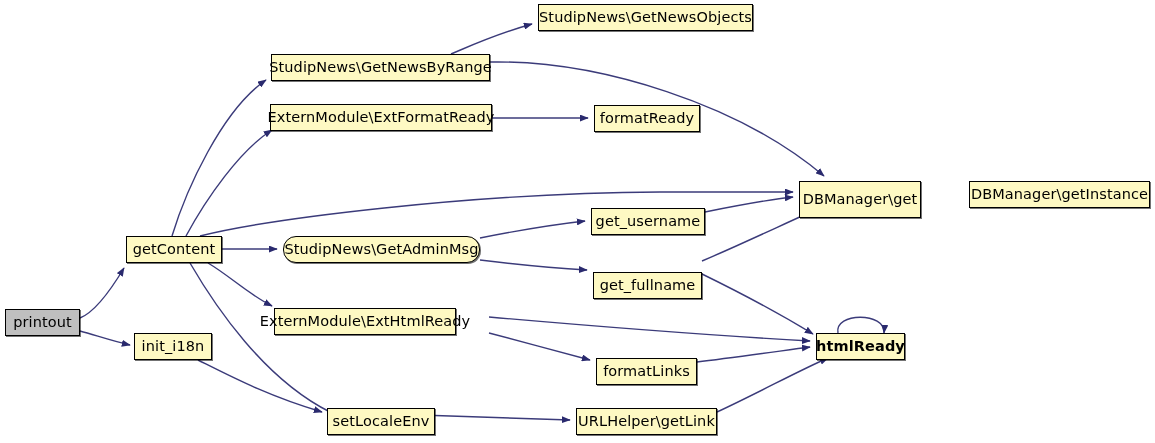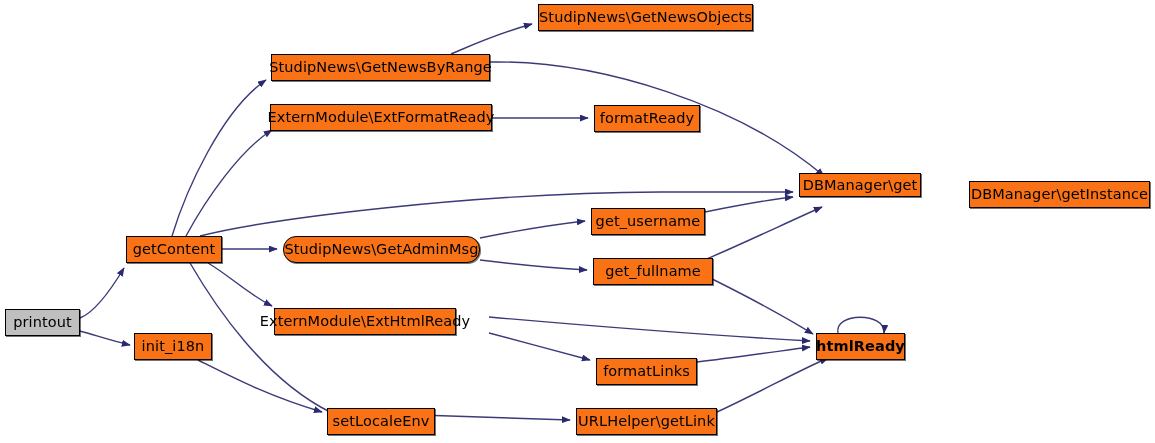--- a/index.html
+++ b/index.html
@@ -20,21 +20,21 @@
     position: absolute;
     left: 0;
     top: 0;
     width: 1155px;
     height: 443px;
   }
   .graph-node {
     position: absolute;
     box-sizing: border-box;
     border: 1px solid #000000;
-    background: #f97316;
+    background: #fef9c3;
     color: #000000;
     display: flex;
     align-items: center;
     justify-content: center;
     font-size: 14.5px;
     line-height: 1;
     white-space: nowrap;
     letter-spacing: 0.1px;
     box-shadow: 1px 1px 0 0 rgba(0,0,0,0.55);
   }
@@ -107,30 +107,30 @@
       </div>
       <div class="graph-node" style="left: 538px; top: 4px; width: 215px; height: 27px;">
         <span class="node-label">StudipNews\GetNewsObjects</span>
       </div>
       <div class="graph-node" style="left: 594px; top: 105px; width: 106px; height: 27px;">
         <span class="node-label">formatReady</span>
       </div>
       <div class="graph-node" style="left: 591px; top: 208px; width: 114px; height: 27px;">
         <span class="node-label">get_username</span>
       </div>
-      <div class="graph-node" style="left: 593px; top: 258px; width: 120px; height: 27px;">
+      <div class="graph-node" style="left: 593px; top: 272px; width: 109px; height: 27px;">
         <span class="node-label">get_fullname</span>
       </div>
       <div class="graph-node" style="left: 596px; top: 358px; width: 101px; height: 27px;">
         <span class="node-label">formatLinks</span>
       </div>
       <div class="graph-node" style="left: 576px; top: 408px; width: 141px; height: 27px;">
         <span class="node-label">URLHelper\getLink</span>
       </div>
-      <div class="graph-node" style="left: 799px; top: 173px; width: 122px; height: 24px;">
+      <div class="graph-node" style="left: 799px; top: 181px; width: 122px; height: 37px;">
         <span class="node-label">DBManager\get</span>
       </div>
       <div class="graph-node" style="left: 816px; top: 333px; width: 89px; height: 27px; font-weight: bold;">
         <span class="node-label">htmlReady</span>
       </div>
       <div class="graph-node" style="left: 969px; top: 181px; width: 181px; height: 27px;">
         <span class="node-label">DBManager\getInstance</span>
       </div>
     </div>
 </div>

